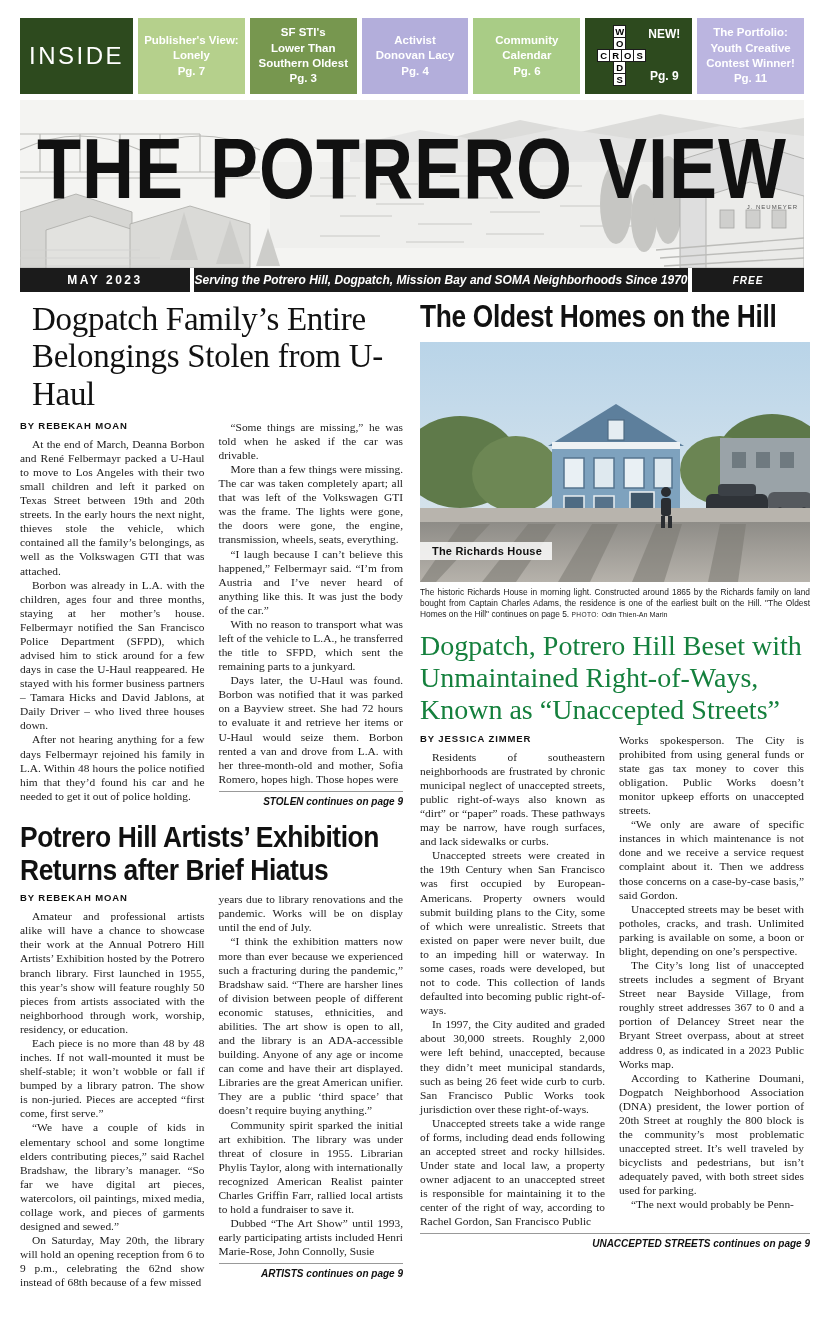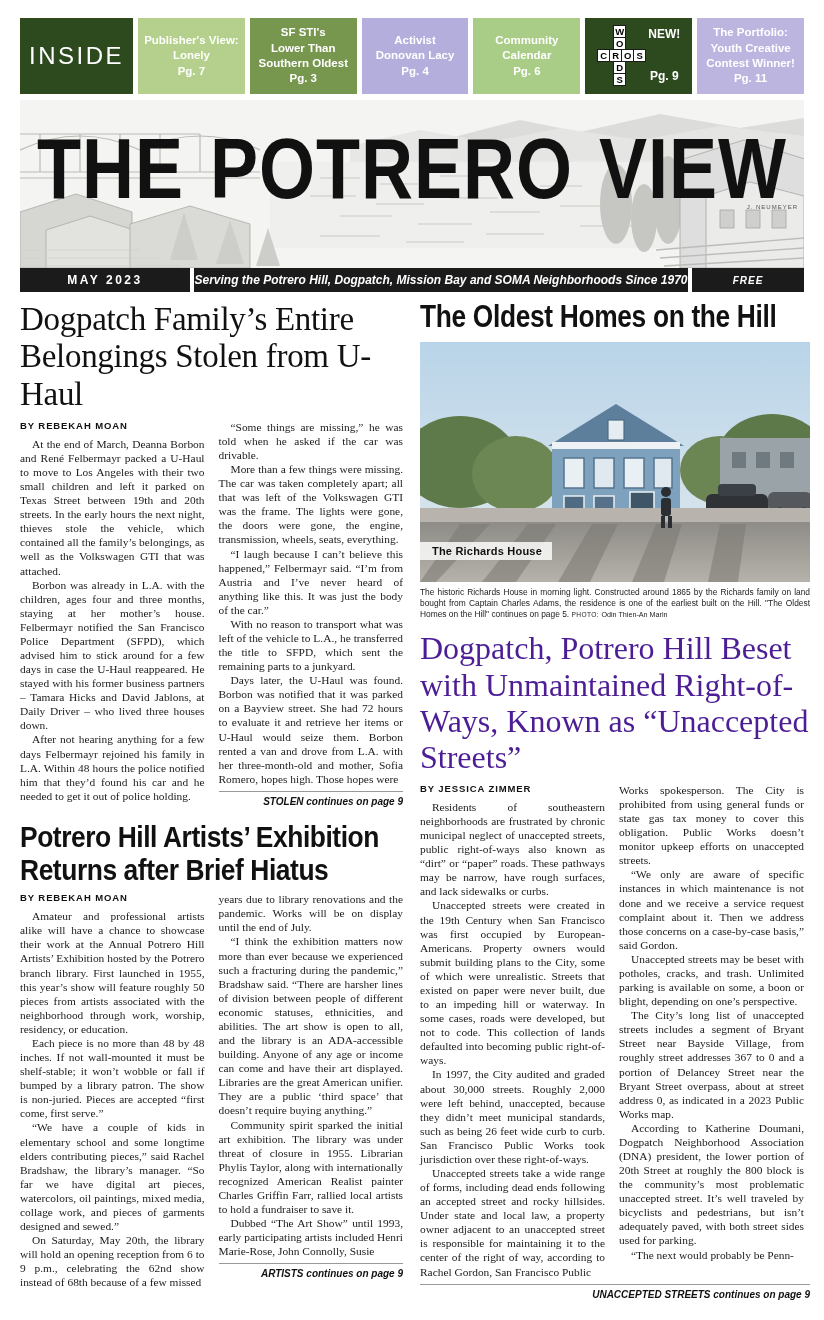--- a/index.html
+++ b/index.html
@@ -78,38 +78,38 @@
   .db-free { width:112px; font-size:10px; font-style:italic; font-weight:bold; letter-spacing:1px; }
 
   
   .main { display:flex; height:1000px; }
   .col-left  { width:392px; padding-right:9px; }
   .vrule { width:1px; background:#bbb; margin:0 8px 0 0; }
   .col-right { width:390px; }
 
   h1.hl-serif {
     font-family:"Liberation Serif", serif; font-weight:400;
-    font-size:33px; line-height:1.13; margin:0 0 7px 0; color:#111;
+    font-size:33px; line-height:1.13; margin:0 0 7px 12px; color:#111;
     letter-spacing:-0.3px;
   }
   h1.hl-sans {
     font-family:"Liberation Sans", sans-serif; font-weight:bold;
     font-size:30px; line-height:1.09; margin:0 0 6px 0; color:#111;
     transform:scaleX(0.88); transform-origin:left center; width:113%;
     letter-spacing:-0.5px;
   }
   h1.hl-sans-big {
     font-family:"Liberation Sans", sans-serif; font-weight:bold;
     font-size:31px; line-height:1.05; margin:0 0 8px 0; color:#111;
     transform:scaleX(0.85); transform-origin:left center; width:118%;
     letter-spacing:-0.4px;
   }
   h1.hl-serif-big {
     font-family:"Liberation Serif", serif; font-weight:400;
-    font-size:32px; line-height:1.14; margin:0 0 7px 0; color:#4c1d95;
+    font-size:28px; line-height:1.14; margin:0 0 7px 0; color:#15803d;
   }
   .byline {
     font-family:"Liberation Sans", sans-serif; font-weight:bold;
     font-size:9.5px; letter-spacing:0.9px; color:#111; margin:0 0 6px 0;
   }
 
   .cols2 { display:flex; }
   .bcol { width:186px; }
   .bcol + .bcol { margin-left:14px; }
   .bcol-r { width:185px; }

